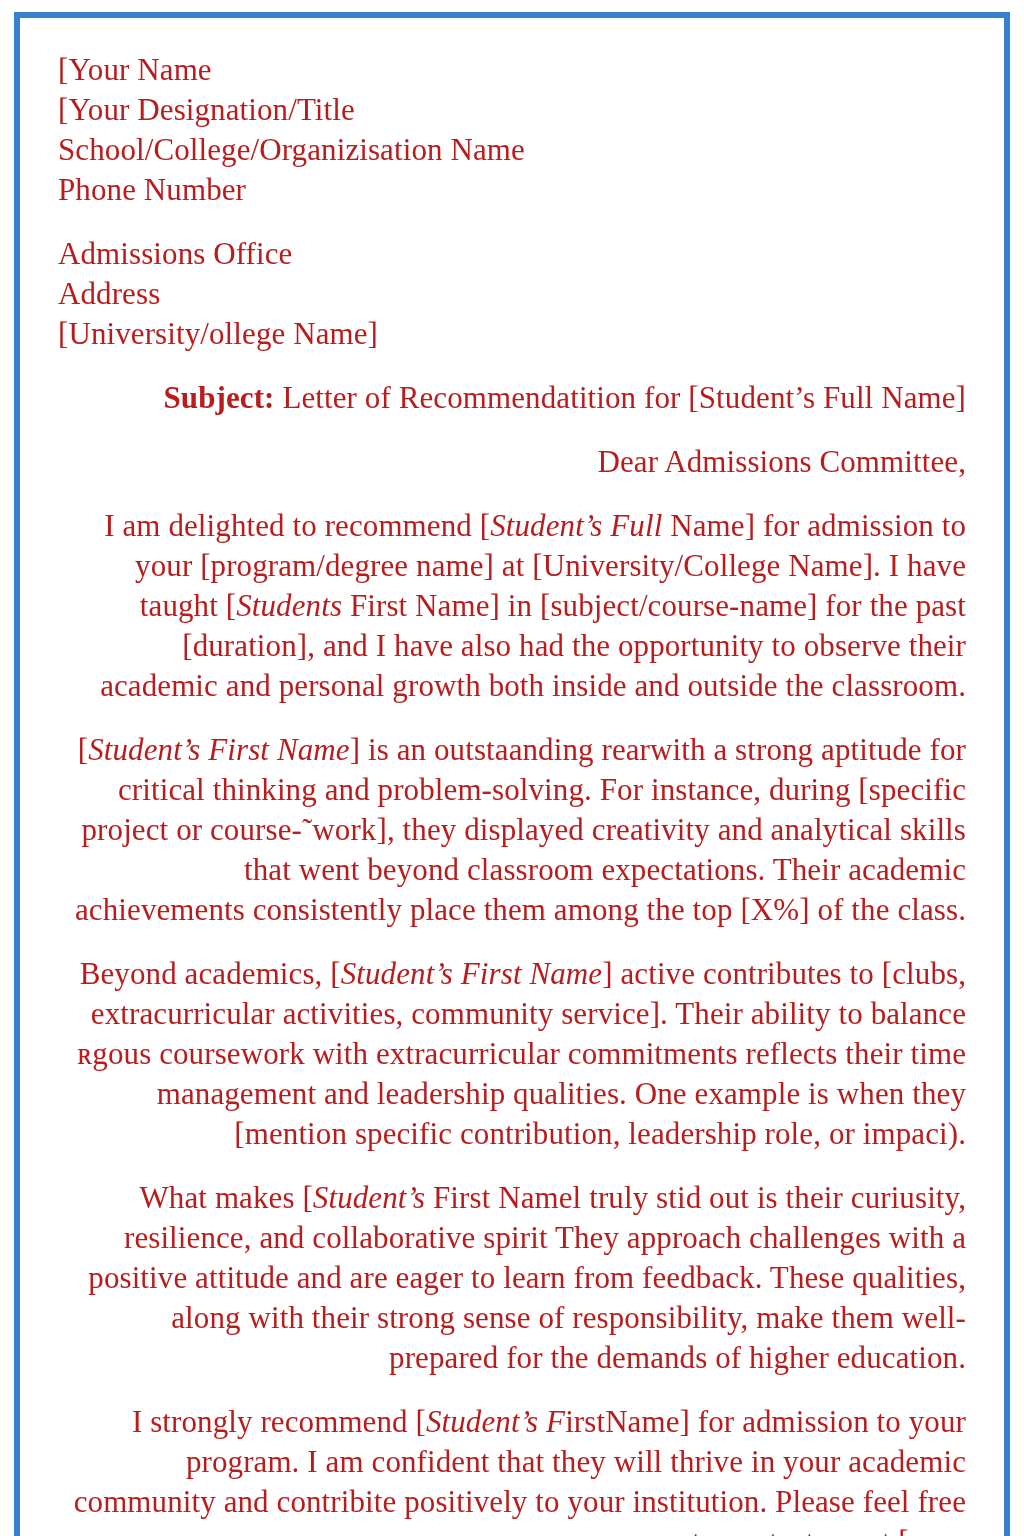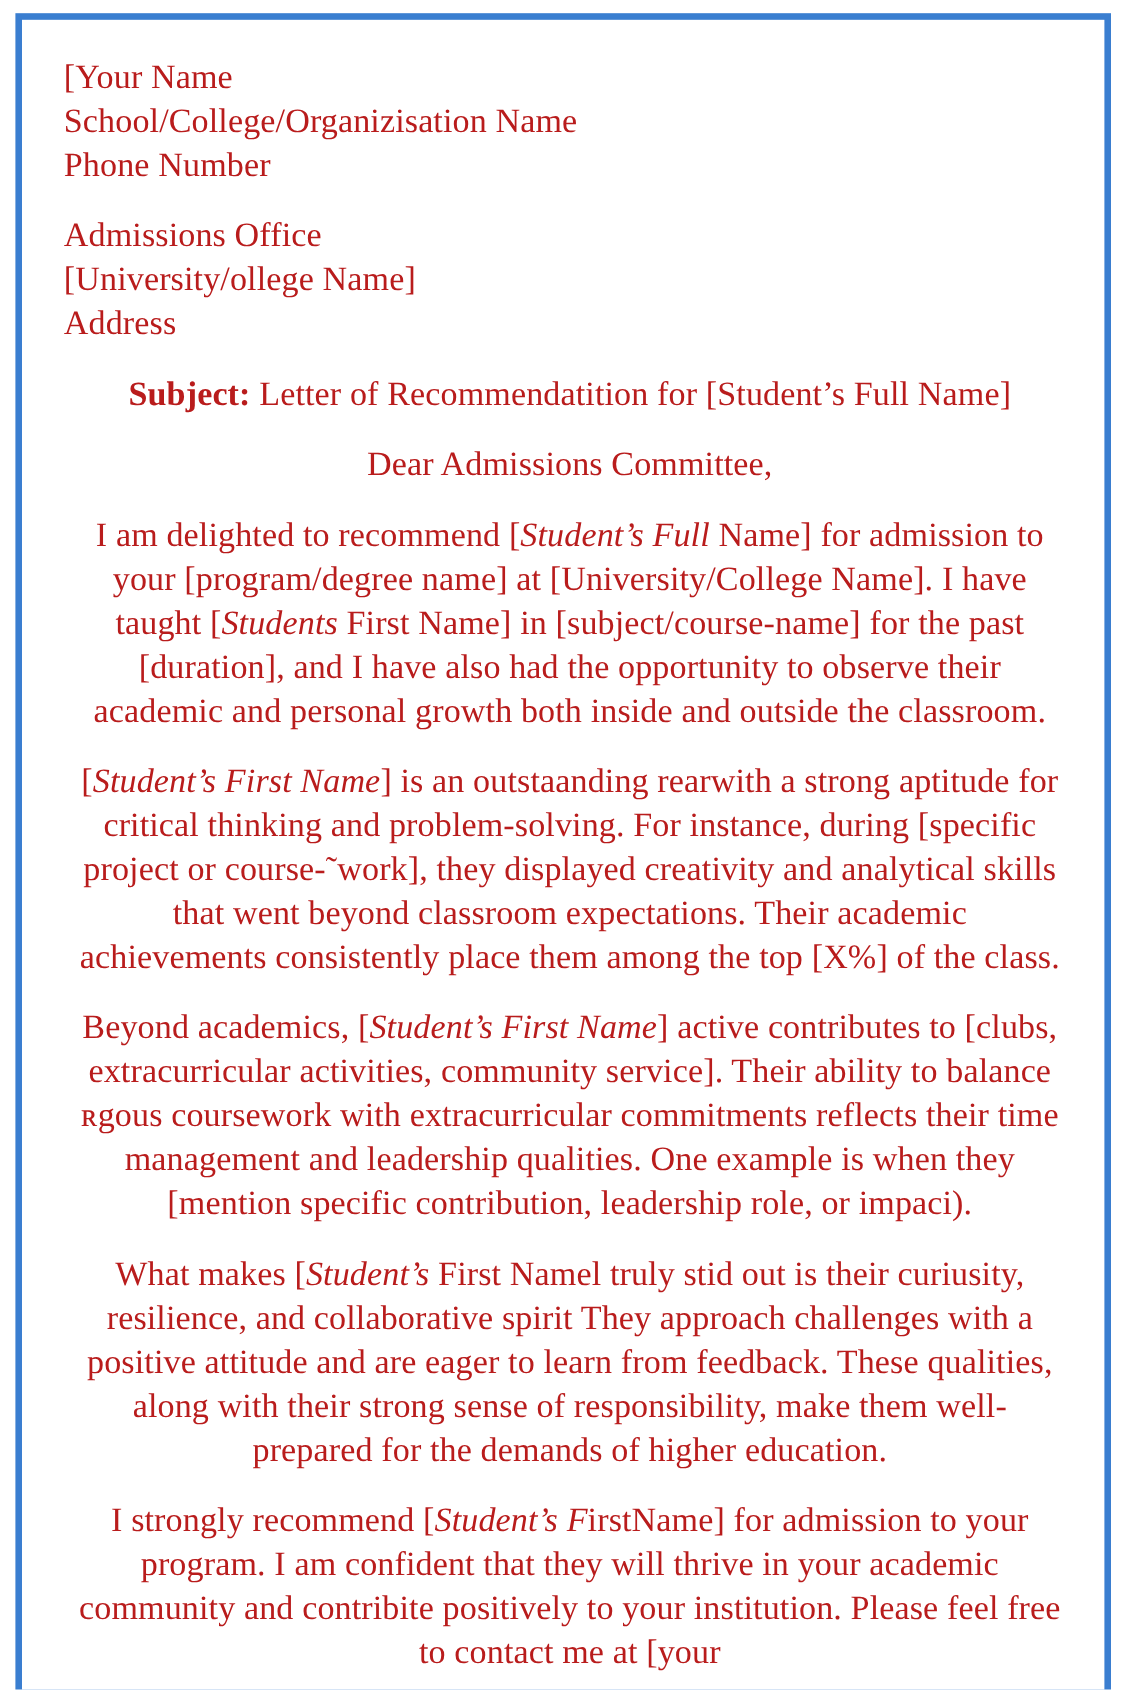--- a/index.html
+++ b/index.html
@@ -44,43 +44,44 @@
     margin: 0 0 24px 0;
   }
   .block.tight {
     margin-bottom: 0;
   }
   .line {
     white-space: pre-wrap;
   }
   .para {
     margin: 0 0 24px 12px;
-    text-align: center;
+    text-align: right;
   }
   i, .i { }
   .subject-label { font-weight: bold; }
 </style>
 </head>
 <body>
 
 <div class="page">
   <div class="border-frame" style="border-color: rgb(58, 126, 208);"></div>
 
   <div class="letter">
 
     <div class="block">
       <div class="line">[Your Name</div>
+      <div class="line">[Your Designation/Title</div>
       <div class="line">School/College/Organizisation Name</div>
       <div class="line">Phone Number</div>
     </div>
 
     <div class="block">
       <div class="line">Admissions Office</div>
+      <div class="line">Address</div>
       <div class="line">[University/ollege Name]</div>
-      <div class="line">Address</div>
     </div>
 
     <div class="para">
       <span class="subject-label">Subject:</span><span> Letter of Recommendatition for [Student’s Full Name]</span>
     </div>
 
     <div class="para">Dear Admissions Committee,</div>
 
     <div class="para">
       <span>I am delighted to recommend [</span><i>Student’s Full </i><span>Name] for admission to your [program/degree name] at [University/College Name]. I have taught [</span><i>Students </i><span>First Name] in [subject/course-name] for the past [duration], and I have also had the opportunity to observe their academic and personal growth both inside and outside the classroom.</span>

